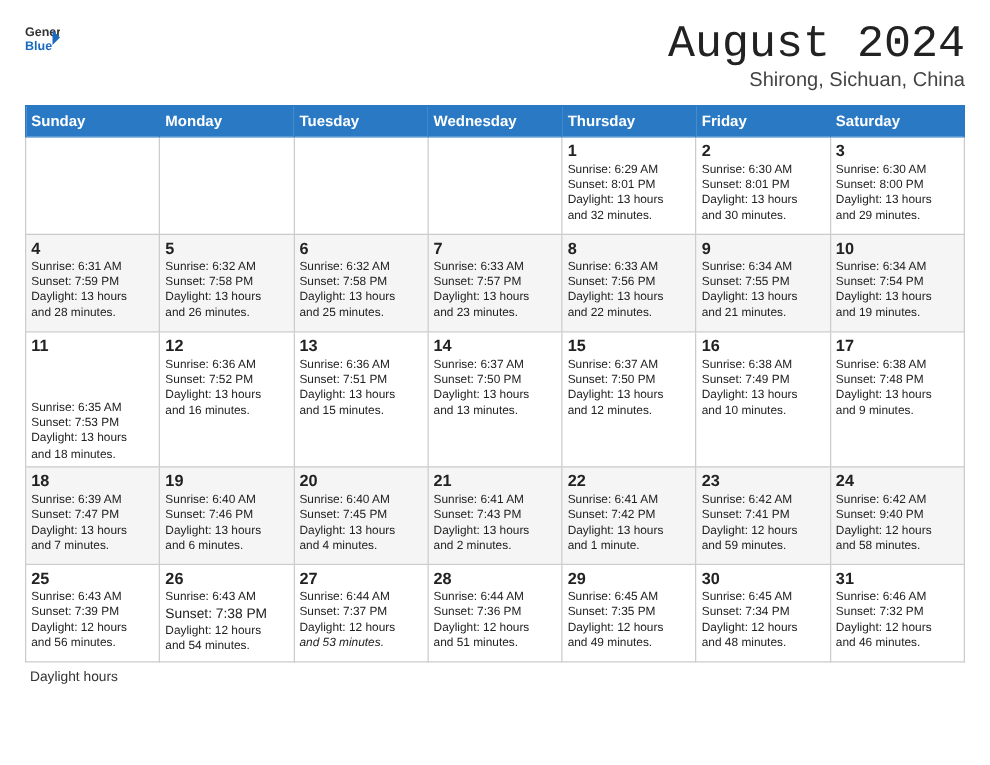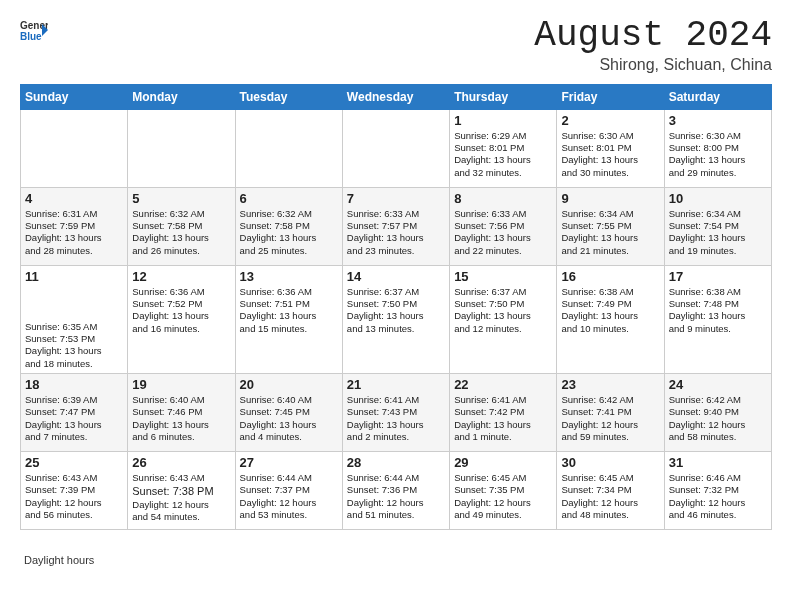--- a/index.html
+++ b/index.html
@@ -74,21 +74,21 @@
       font-weight: bold;
       display: block;
       margin-bottom: 2px;
     }
     .day-empty {
       background: #fff !important;
     }
     .footer-note {
       font-size: 11px;
       color: #333;
-      margin-top: 24px;
+      margin-top: 6px;
       padding-left: 4px;
     }
   </style>
 </head>
 <body>
 
 <div class="page">
   <div class="header">
     <div class="logo">
       <svg class="logo-icon" viewBox="0 0 28 28">
@@ -311,21 +311,21 @@
             <div style="font-size: 9.5px; line-height: 1.3;">Sunrise: 6:43 AM</div>
             <div style="font-size: 11px; line-height: 1.3;">Sunset: 7:38 PM</div>
             <div style="font-size: 9.5px; line-height: 1.3;">Daylight: 12 hours</div>
             <div style="font-size: 9.5px; line-height: 1.3;">and 54 minutes.</div>
           </td>
           <td>
             <span class="day-number">27</span>
             <div style="font-size: 9.5px; line-height: 1.3;">Sunrise: 6:44 AM</div>
             <div style="font-size: 9.5px; line-height: 1.3;">Sunset: 7:37 PM</div>
             <div style="font-size: 9.5px; line-height: 1.3;">Daylight: 12 hours</div>
-            <div style="font-size: 9.5px; line-height: 1.3;">and 53 minutes.</div>
+            <div style="font-size: 9.5px; line-height: 1.3; font-style: italic;">and 53 minutes.</div>
           </td>
           <td>
             <span class="day-number">28</span>
             <div style="font-size: 9.5px; line-height: 1.3;">Sunrise: 6:44 AM</div>
             <div style="font-size: 9.5px; line-height: 1.3;">Sunset: 7:36 PM</div>
             <div style="font-size: 9.5px; line-height: 1.3;">Daylight: 12 hours</div>
             <div style="font-size: 9.5px; line-height: 1.3;">and 51 minutes.</div>
           </td>
           <td>
             <span class="day-number">29</span>

